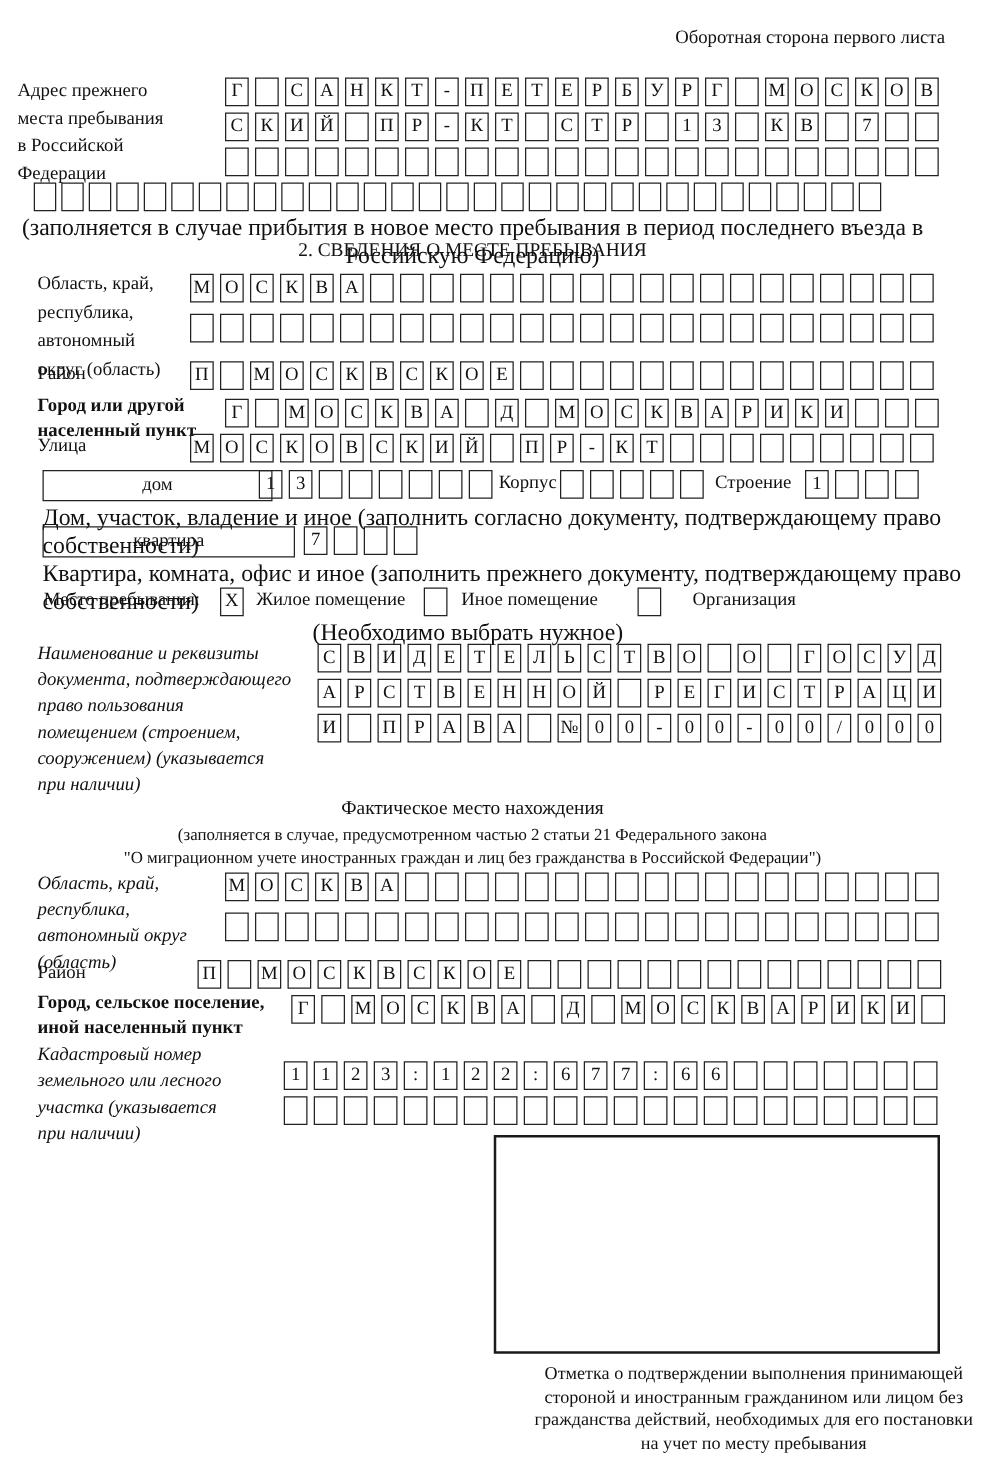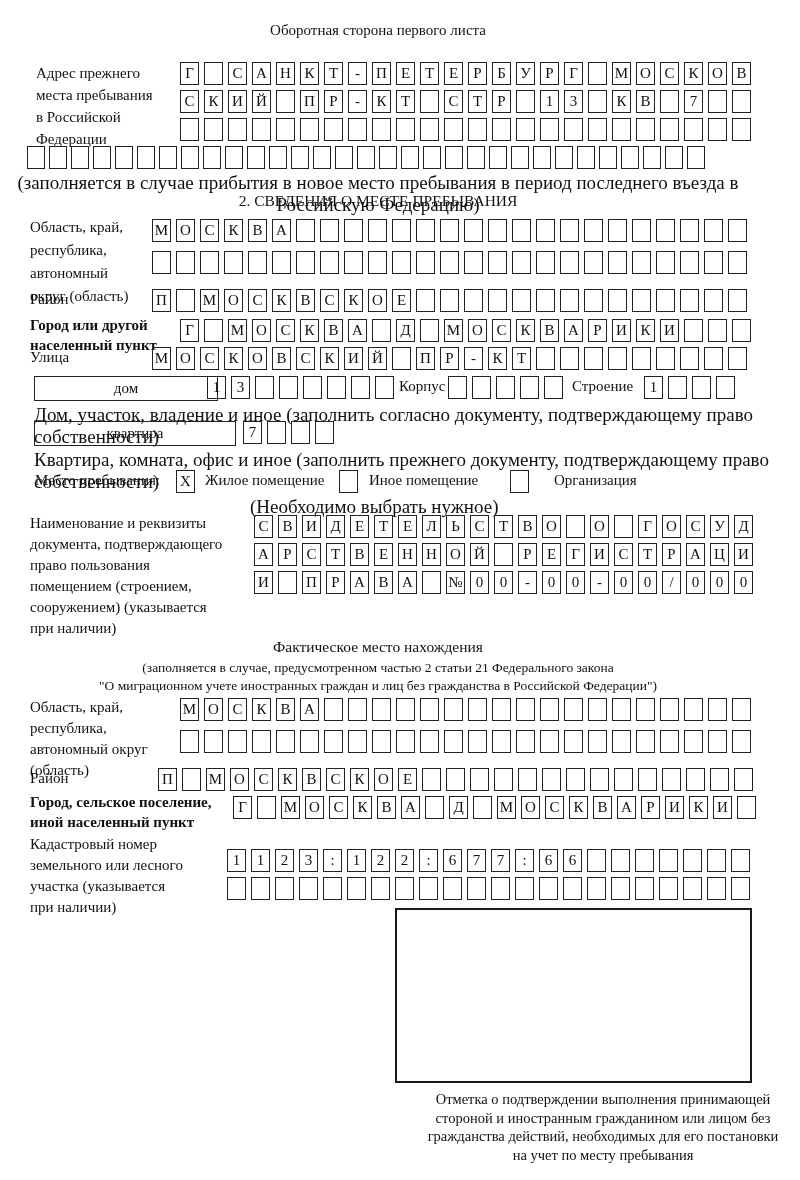--- a/index.html
+++ b/index.html
@@ -10,39 +10,39 @@
   .abs{position:absolute;}
   .row{white-space:nowrap;height:24px;}
   .cell{
     display:inline-block;box-sizing:border-box;width:19px;height:23px;
     border:1.5px solid #222;margin-right:5px;text-align:center;
     font-size:15px;line-height:20px;vertical-align:top;overflow:hidden;
   }
   .p23 .cell{width:18px;margin-right:4px;}
   .lbl{font-size:15px;line-height:22px;white-space:pre-line;}
   .lh20{line-height:20px;font-weight:bold;}
-  .lh21{line-height:21px;}
+  .lh21{line-height:21px;font-style:italic;}
   .lh23{line-height:23px;}
   .note{font-size:19px;}
   .center{left:0;width:756px;text-align:center;}
   .bold{font-weight:normal;}
   .inlbl{font-size:15px;}
   .widebox{
     box-sizing:border-box;border:1.5px solid #222;height:25px;
     text-align:center;font-size:15px;line-height:22px;
   }
   .bigbox{box-sizing:border-box;border:2px solid #1a1a1a;background:#fff;}
   .caption{font-size:14.5px;line-height:18.5px;text-align:center;white-space:pre-line;margin-left:28px;}
 </style>
 </head>
 <body>
 
-<div class="abs" style="top:22px;left:0;width:756px;text-align:center;font-size:15px">Оборотная сторона первого листа</div>
+<div class="abs" style="top:22px;left:0;width:756px;text-align:right;font-size:15px">Оборотная сторона первого листа</div>
 
-<div class="abs lbl" style="top:62px;left:36px;width:160px">Адрес прежнего
+<div class="abs lbl" style="top:62px;left:14px;width:160px">Адрес прежнего
 места пребывания
 в Российской
 Федерации</div>
 <div class="abs row" style="top:62px;left:180px"><span class="cell">Г</span><span class="cell"></span><span class="cell">С</span><span class="cell">А</span><span class="cell">Н</span><span class="cell">К</span><span class="cell">Т</span><span class="cell">-</span><span class="cell">П</span><span class="cell">Е</span><span class="cell">Т</span><span class="cell">Е</span><span class="cell">Р</span><span class="cell">Б</span><span class="cell">У</span><span class="cell">Р</span><span class="cell">Г</span><span class="cell"></span><span class="cell">М</span><span class="cell">О</span><span class="cell">С</span><span class="cell">К</span><span class="cell">О</span><span class="cell">В</span></div>
 <div class="abs row" style="top:90px;left:180px"><span class="cell">С</span><span class="cell">К</span><span class="cell">И</span><span class="cell">Й</span><span class="cell"></span><span class="cell">П</span><span class="cell">Р</span><span class="cell">-</span><span class="cell">К</span><span class="cell">Т</span><span class="cell"></span><span class="cell">С</span><span class="cell">Т</span><span class="cell">Р</span><span class="cell"></span><span class="cell">1</span><span class="cell">3</span><span class="cell"></span><span class="cell">К</span><span class="cell">В</span><span class="cell"></span><span class="cell">7</span><span class="cell"></span><span class="cell"></span></div>
 <div class="abs row" style="top:118px;left:180px"><span class="cell"></span><span class="cell"></span><span class="cell"></span><span class="cell"></span><span class="cell"></span><span class="cell"></span><span class="cell"></span><span class="cell"></span><span class="cell"></span><span class="cell"></span><span class="cell"></span><span class="cell"></span><span class="cell"></span><span class="cell"></span><span class="cell"></span><span class="cell"></span><span class="cell"></span><span class="cell"></span><span class="cell"></span><span class="cell"></span><span class="cell"></span><span class="cell"></span><span class="cell"></span><span class="cell"></span></div>
 <div class="abs row p23" style="top:146px;left:27px"><span class="cell"></span><span class="cell"></span><span class="cell"></span><span class="cell"></span><span class="cell"></span><span class="cell"></span><span class="cell"></span><span class="cell"></span><span class="cell"></span><span class="cell"></span><span class="cell"></span><span class="cell"></span><span class="cell"></span><span class="cell"></span><span class="cell"></span><span class="cell"></span><span class="cell"></span><span class="cell"></span><span class="cell"></span><span class="cell"></span><span class="cell"></span><span class="cell"></span><span class="cell"></span><span class="cell"></span><span class="cell"></span><span class="cell"></span><span class="cell"></span><span class="cell"></span><span class="cell"></span><span class="cell"></span><span class="cell"></span></div>
 <div class="abs note center" style="top:172px">(заполняется в случае прибытия в новое место пребывания в период последнего въезда в Российскую Федерацию)</div>
 
 <div class="abs center bold" style="top:192px;font-size:15.5px">2. СВЕДЕНИЯ О МЕСТЕ ПРЕБЫВАНИЯ</div>

